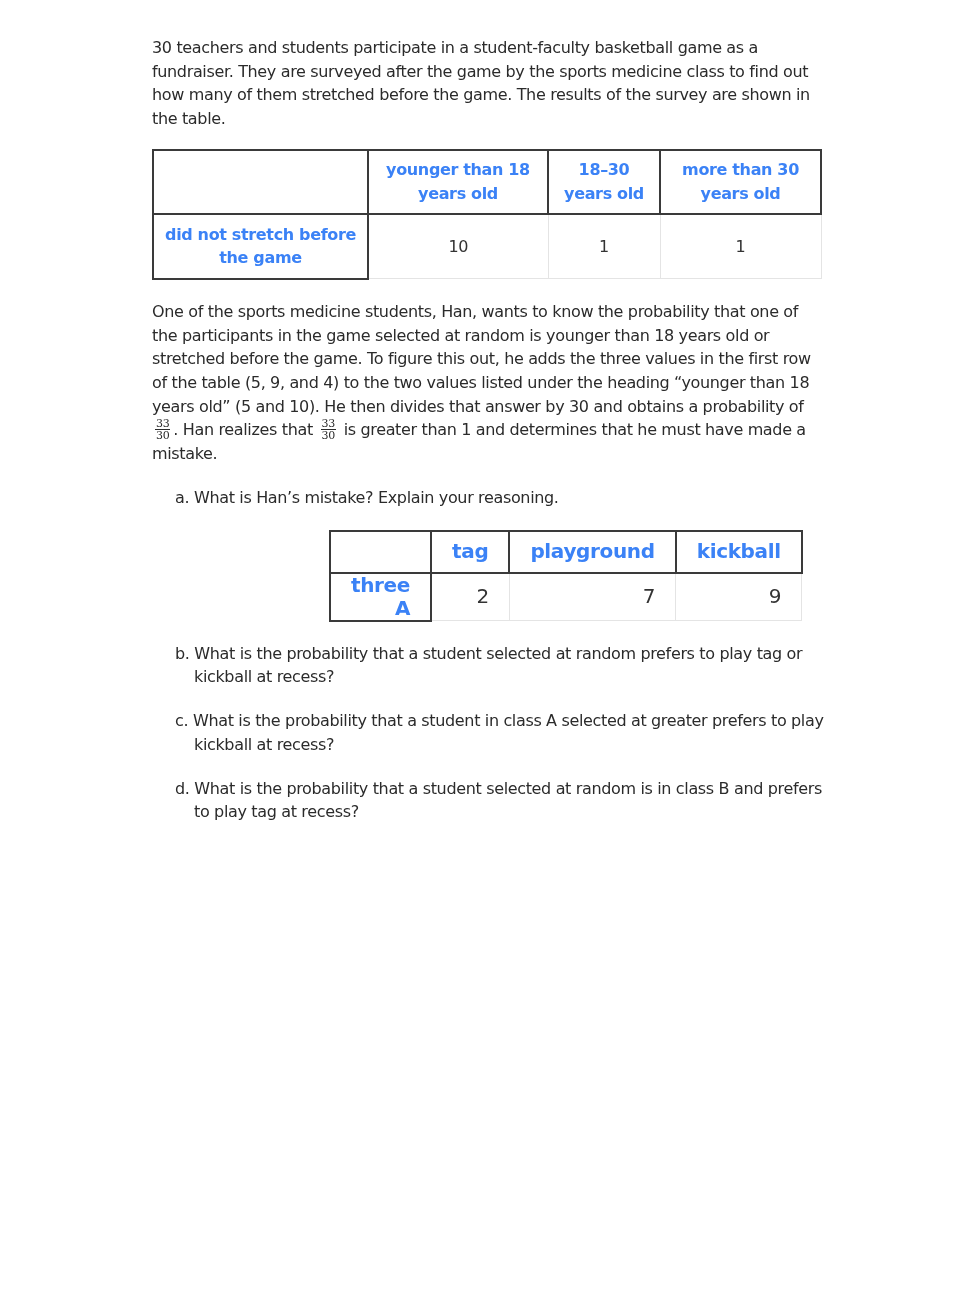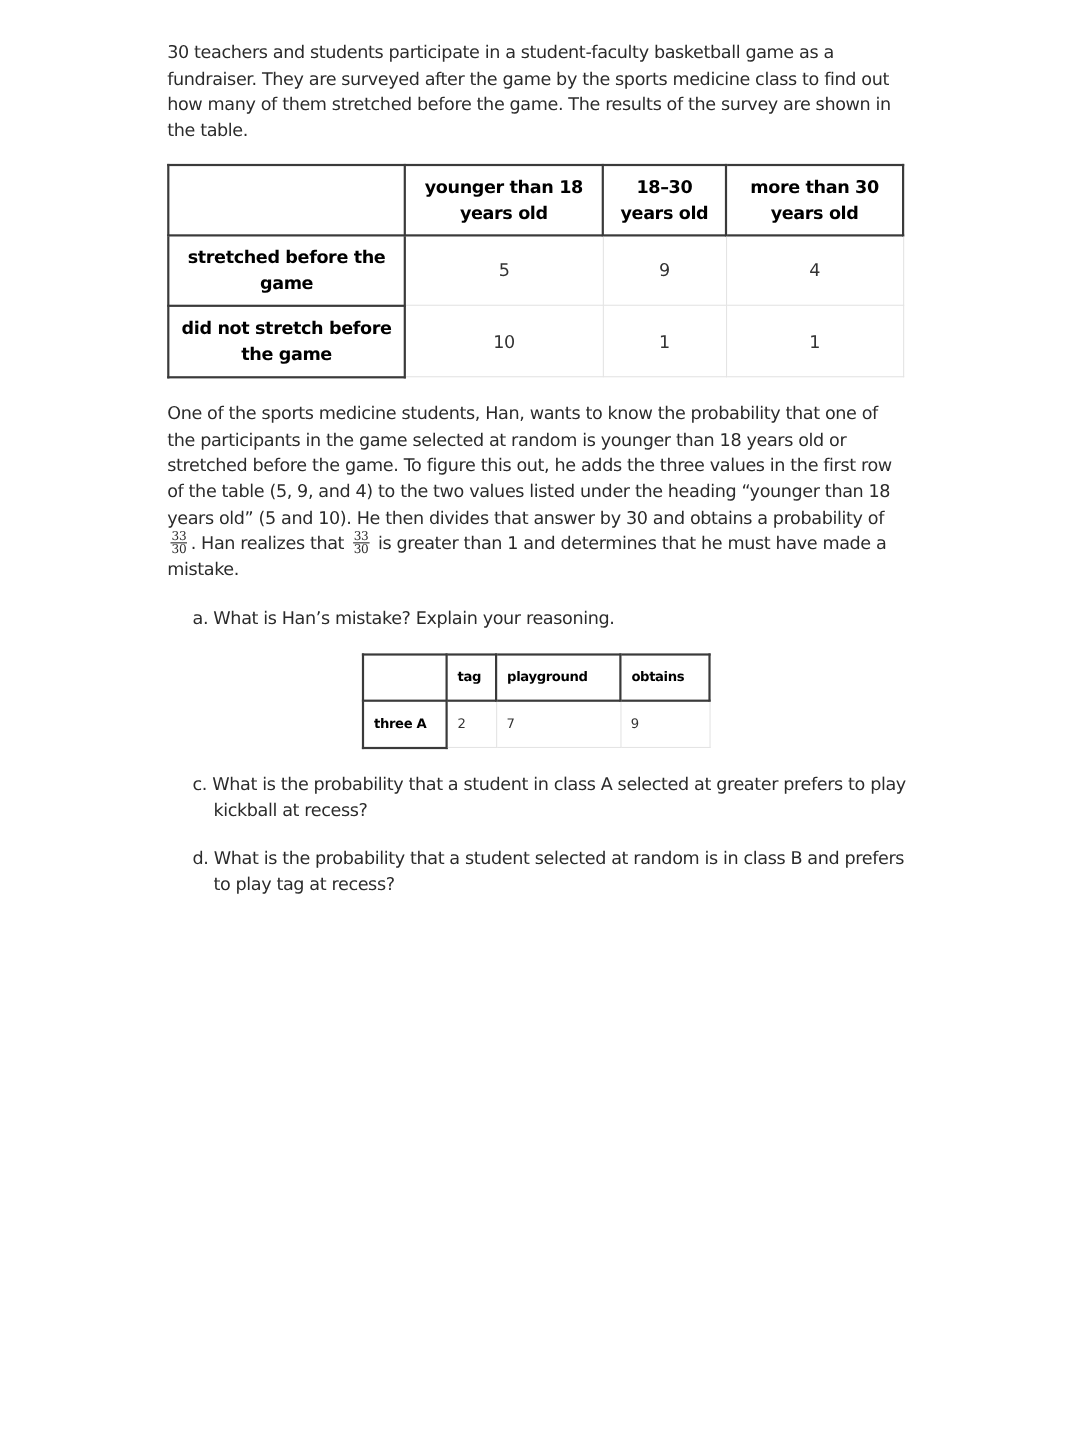--- a/index.html
+++ b/index.html
@@ -37,21 +37,21 @@
     table.t1 td, table.t1 th {
       text-align: center;
       vertical-align: middle;
       line-height: 23.5px;
       font-size: 16px;
       padding: 0 8px;
     }
     th.hdr {
       font-weight: 600;
       border: 2px solid #3a3a3a;
-      color: #000000;
+      color: #3b82f6;
     }
     td.cell {
       border: 1px solid #e4e4e4;
       font-weight: 400;
       color: #333;
     }
     table.t1 tr.r0 th { height: 62px; }
     table.t1 tr.r1 td, table.t1 tr.r1 th { height: 62px; }
     table.t1 tr.r2 td, table.t1 tr.r2 th { height: 63px; }
     table.t1 col.c0 { width: 215px; }
@@ -89,25 +89,25 @@
     .qa1 { margin-top: 20px; }
     .qb1 { margin-top: 106px; }
     .para3 { margin-top: 77px; }
 
     
     .t2wrap {
       margin-top: 20px;
       margin-left: 177px;
     }
     table.t2 td, table.t2 th {
-      text-align: left;
+      text-align: right;
       vertical-align: middle;
-      font-size: 12px;
+      font-size: 20px;
       line-height: 23px;
-      padding: 0 9px;
+      padding: 0 20px;
     }
     table.t2 tr.r0 th { height: 40px; }
     table.t2 tr.r1 td, table.t2 tr.r1 th { height: 41px; }
     table.t2 tr.r2 td, table.t2 tr.r2 th { height: 41px; }
     table.t2 th.hdr { font-weight: 600; }
     table.t2 col.c0 { width: 76px; }
     table.t2 col.c1 { width: 45px; }
     table.t2 col.c2 { width: 113px; }
     table.t2 col.c3 { width: 81px; }
 
@@ -129,26 +129,20 @@
           <col class="c2">
           <col class="c3">
       </colgroup>
       <tbody>
           <tr class="r0">
         <th class="hdr"></th>
         <th class="hdr">younger than 18 years old</th>
         <th class="hdr">18–30 years old</th>
         <th class="hdr">more than 30 years old</th>
       </tr>
-      <tr class="r1">
-        <th class="hdr">stretched before the game</th>
-        <td class="cell">5</td>
-        <td class="cell">9</td>
-        <td class="cell">4</td>
-      </tr>
       <tr class="r2">
         <th class="hdr">did not stretch before the game</th>
         <td class="cell">10</td>
         <td class="cell">1</td>
         <td class="cell">1</td>
       </tr>
     </tbody>
       </table>
 
     <p class="para para2"><span>One of the sports medicine students, Han, wants to know the probability that one of the participants in the game selected at random is younger than 18 years old or stretched before the game. To figure this out, he adds the three values in the first row of the table (5, 9, and 4) to the two values listed under the heading “younger than 18 years old” (5 and 10). He then divides that answer by 30 and obtains a probability of</span> <span class="frac"><span class="num">33</span><span class="den">30</span></span><span>. Han realizes that</span> <span class="frac"><span class="num">33</span><span class="den">30</span></span> <span>is greater than 1 and determines that he must have made a mistake.</span></p>
@@ -164,29 +158,30 @@
           <col class="c0">
             <col class="c1">
             <col class="c2">
             <col class="c3">
         </colgroup>
         <tbody>
             <tr class="r0">
           <th class="hdr"></th>
           <th class="hdr">tag</th>
           <th class="hdr">playground</th>
-          <th class="hdr">obtains</th>
+          <th class="hdr">kickball</th>
         </tr>
         <tr class="r1">
           <th class="hdr">three A</th>
           <td class="cell">2</td>
           <td class="cell">7</td>
           <td class="cell">9</td>
         </tr>
       </tbody>
         </table>
     </div>
 
+    <p class="q q2"><span>b.</span> <span>What is the probability that a student selected at random prefers to play tag or kickball at recess?</span></p>
     <p class="q q2"><span>c.</span> <span>What is the probability that a student in class A selected at greater prefers to play kickball at recess?</span></p>
     <p class="q q2"><span>d.</span> <span>What is the probability that a student selected at random is in class B and prefers to play tag at recess?</span></p>
   </section>
 
 </div>
 
 </body></html>

